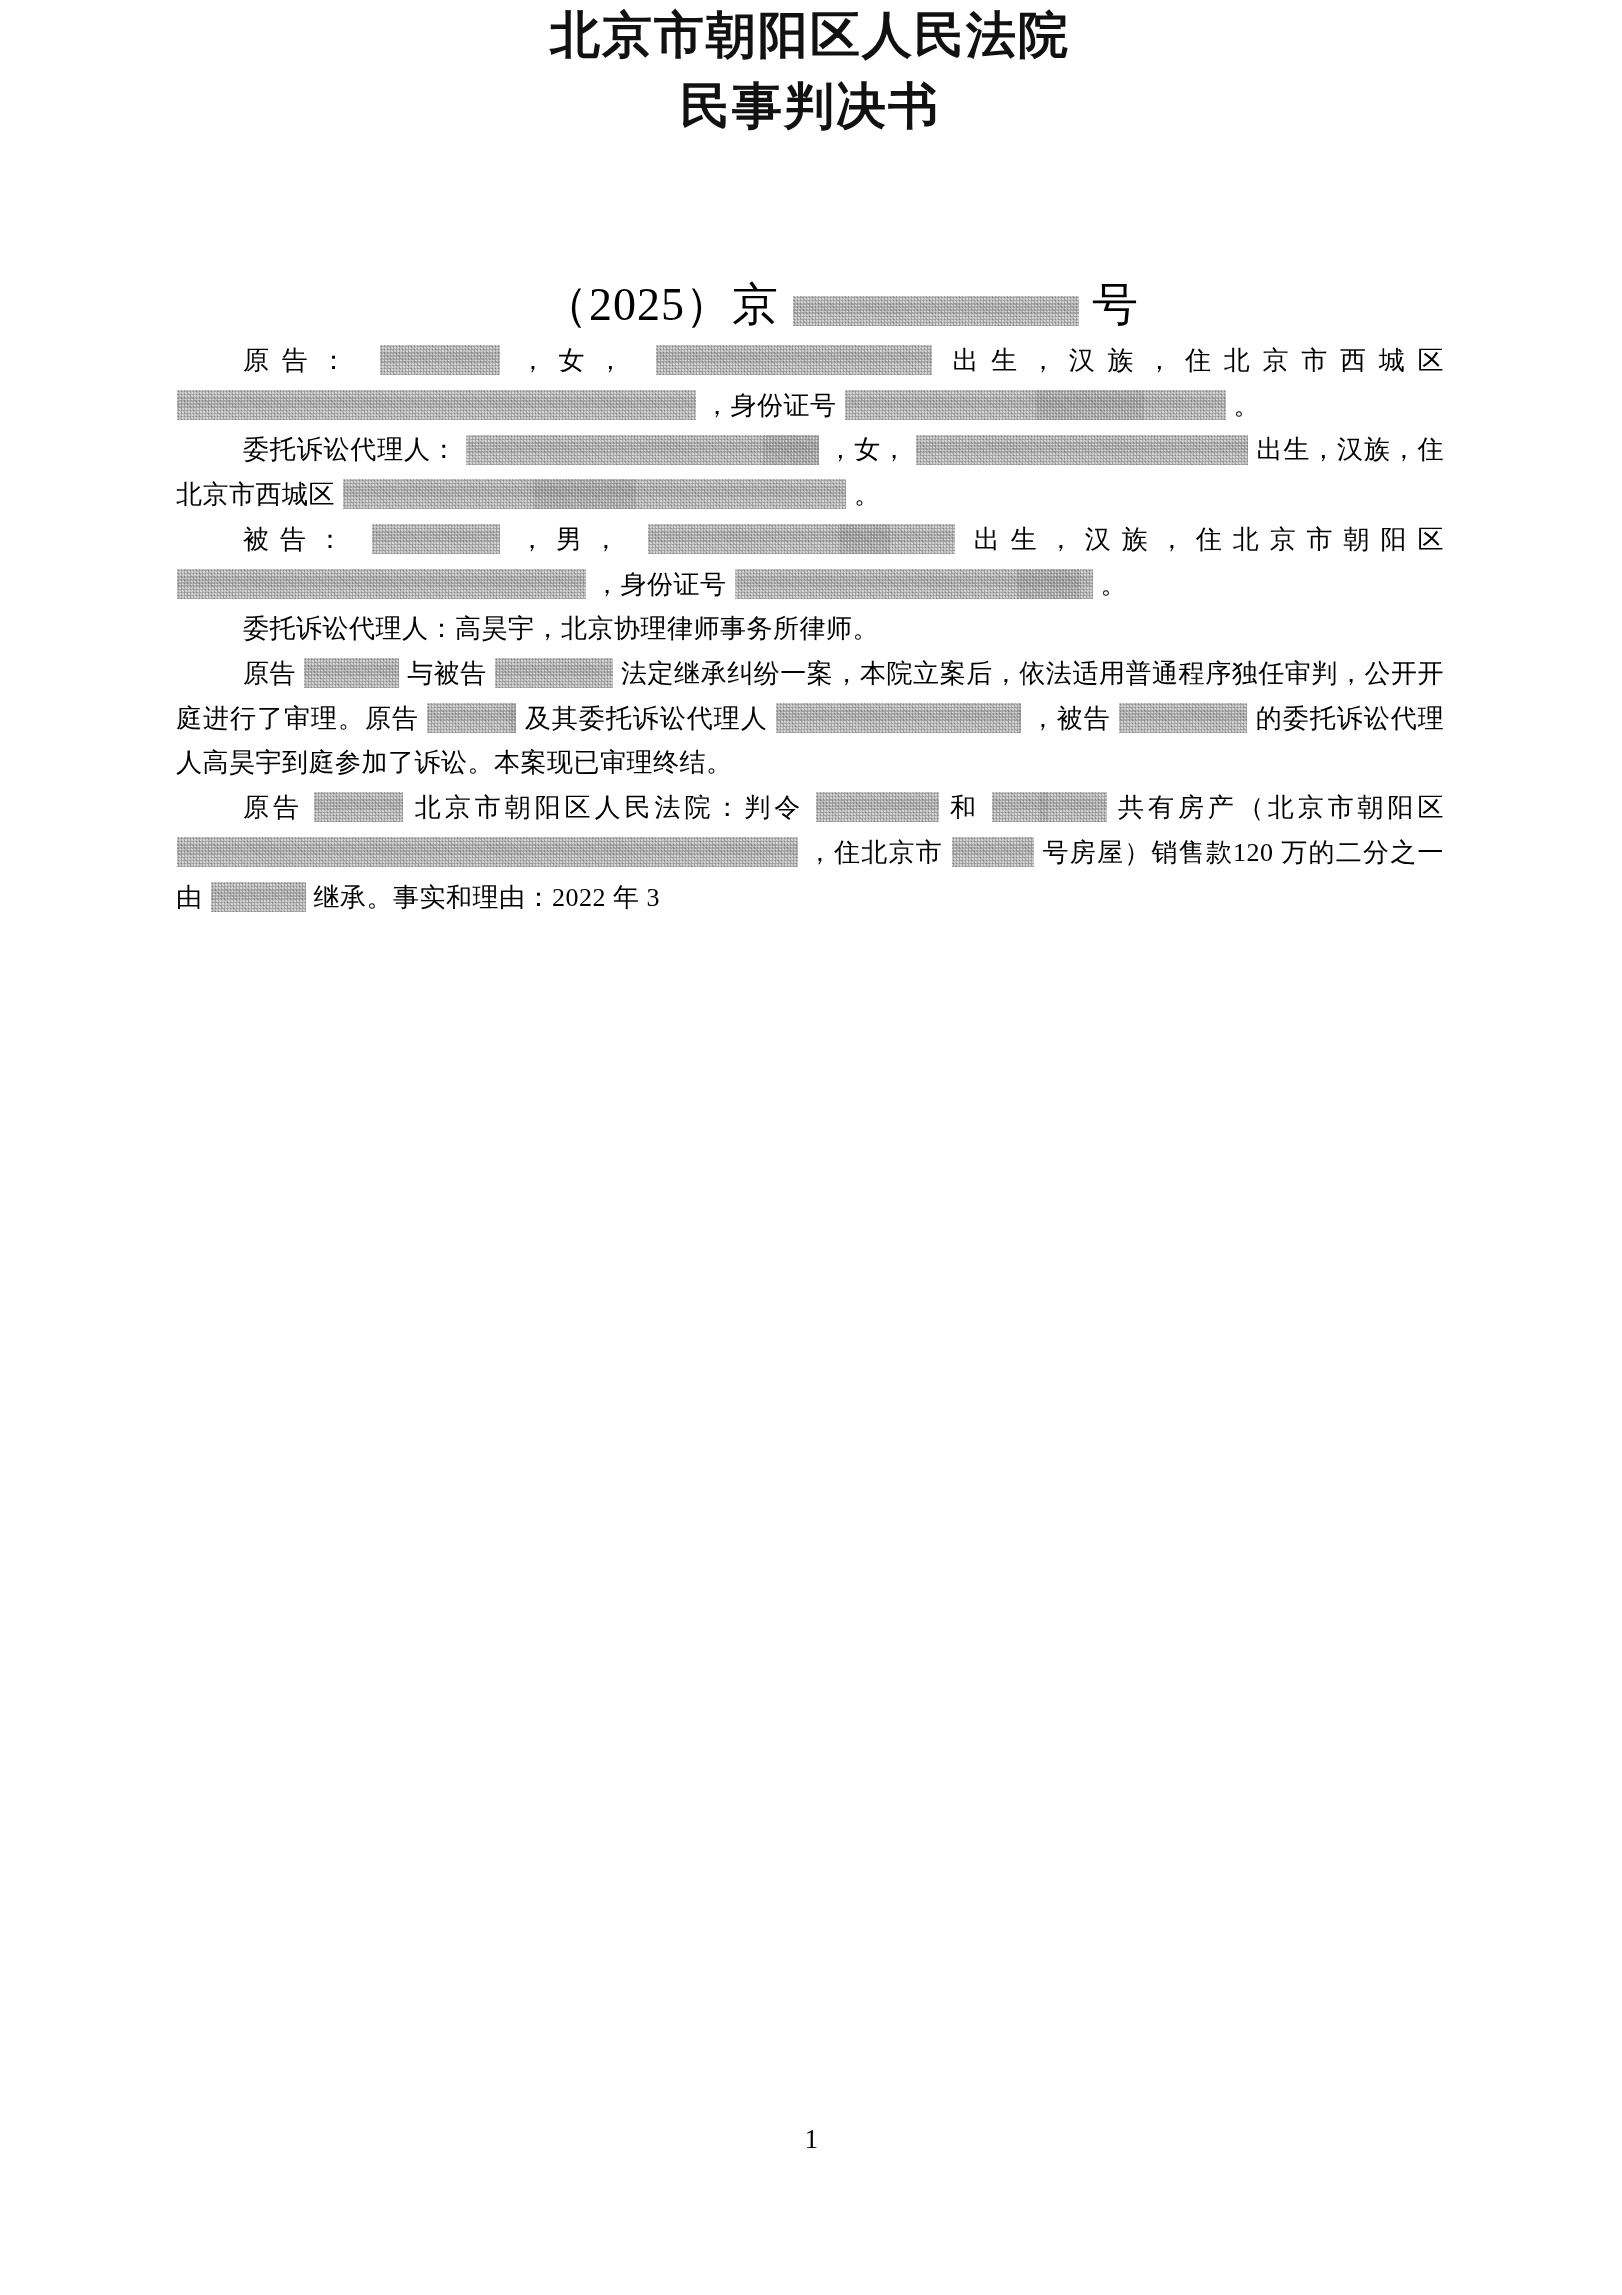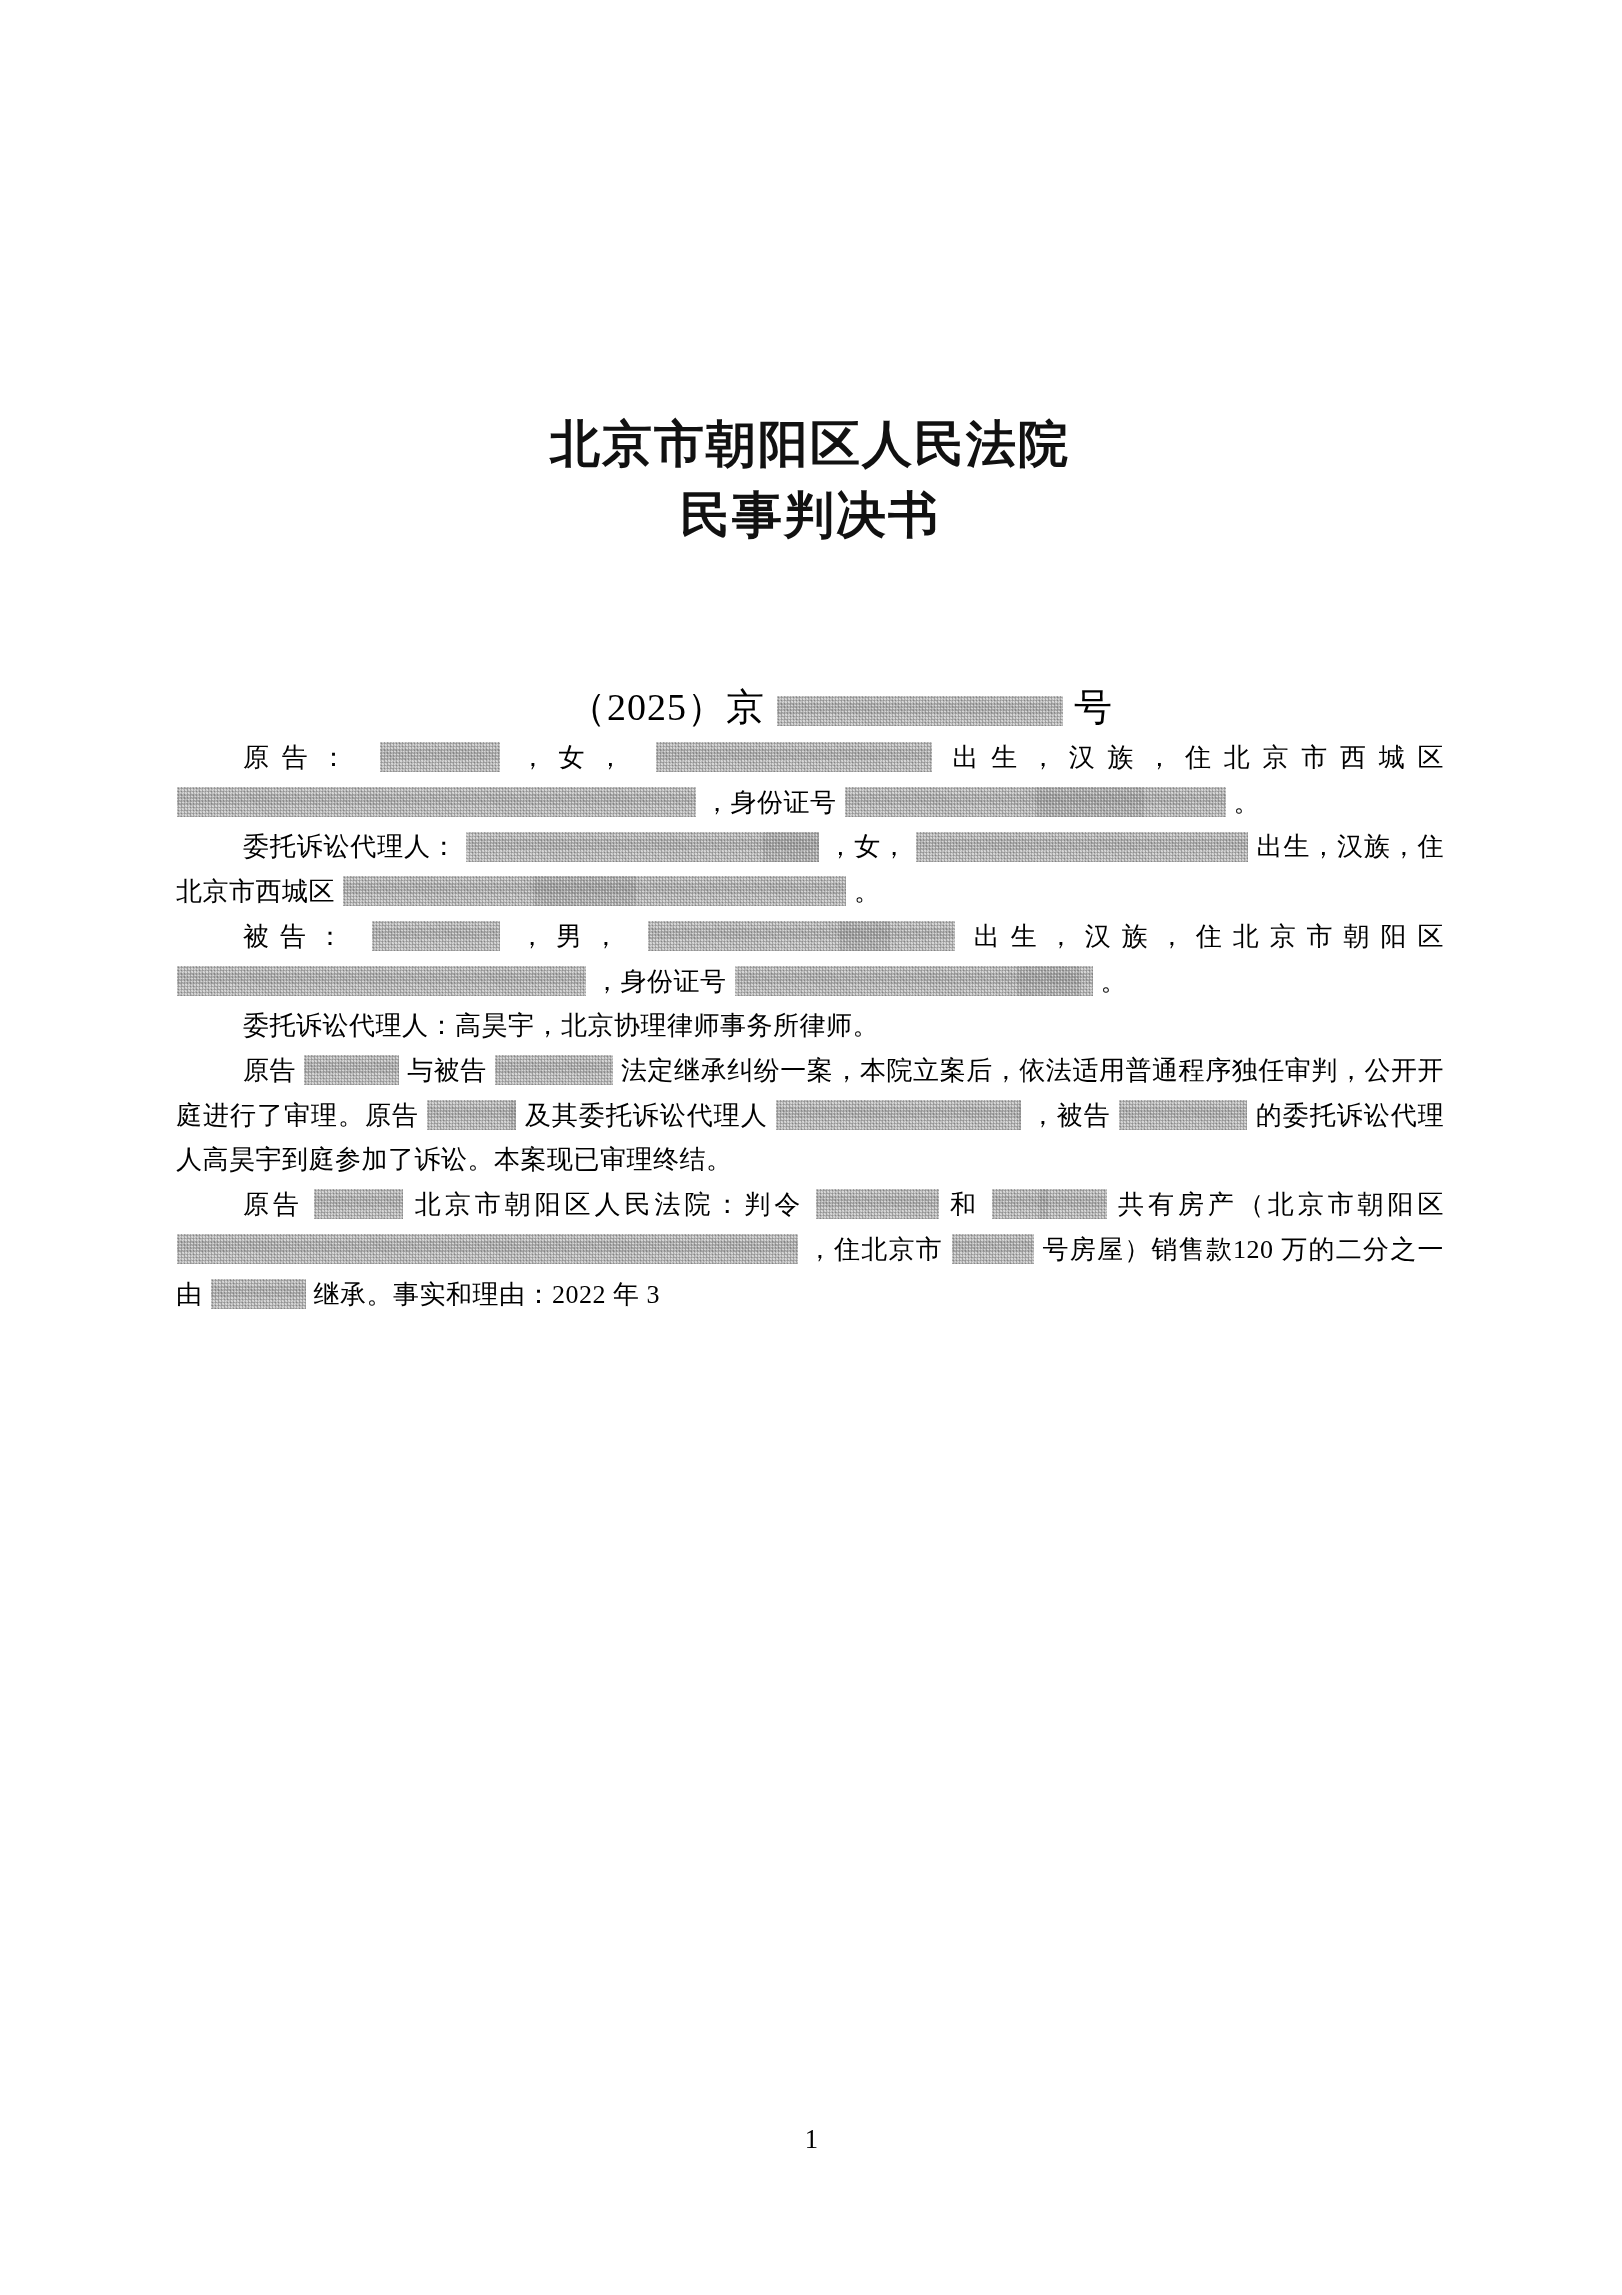--- a/index.html
+++ b/index.html
@@ -20,34 +20,33 @@
     overflow: hidden;
   }
   .content {
     position: absolute;
     left: 176px;
     top: 0;
     width: 1268px;
   }
   .title-block {
     text-align: center;
-    margin-top: 409px;
   }
   .title-line {
     font-family: "DejaVu Sans", "Liberation Sans", sans-serif;
     font-weight: bold;
     font-size: 50px;
     letter-spacing: 2px;
     line-height: 1.42;
     color: #111;
   }
   .case-no {
     margin-top: 128px;
     text-align: center;
-    font-size: 38px;
+    font-size: 46px;
     letter-spacing: 1px;
     line-height: 1.5;
     padding-left: 61px;
   }
   p.body-para {
     font-size: 26px;
     line-height: 1.72;
     margin: 0;
     text-indent: 67px;
     text-align: justify;

